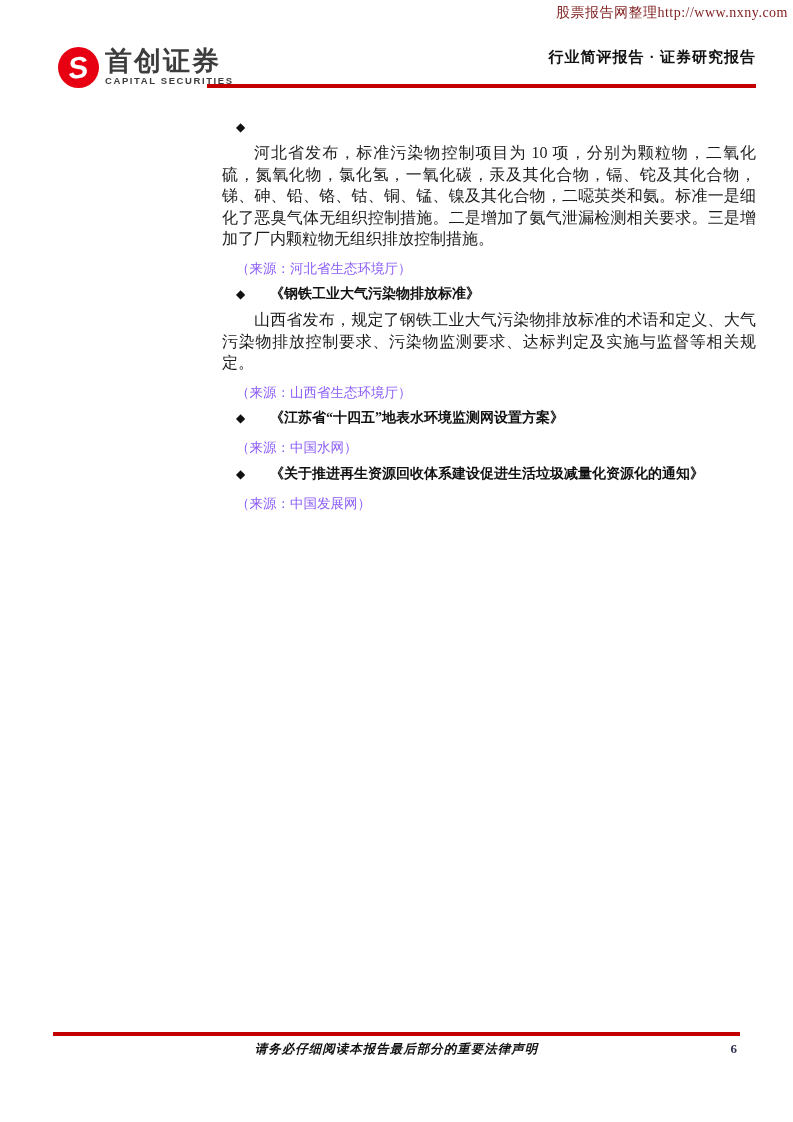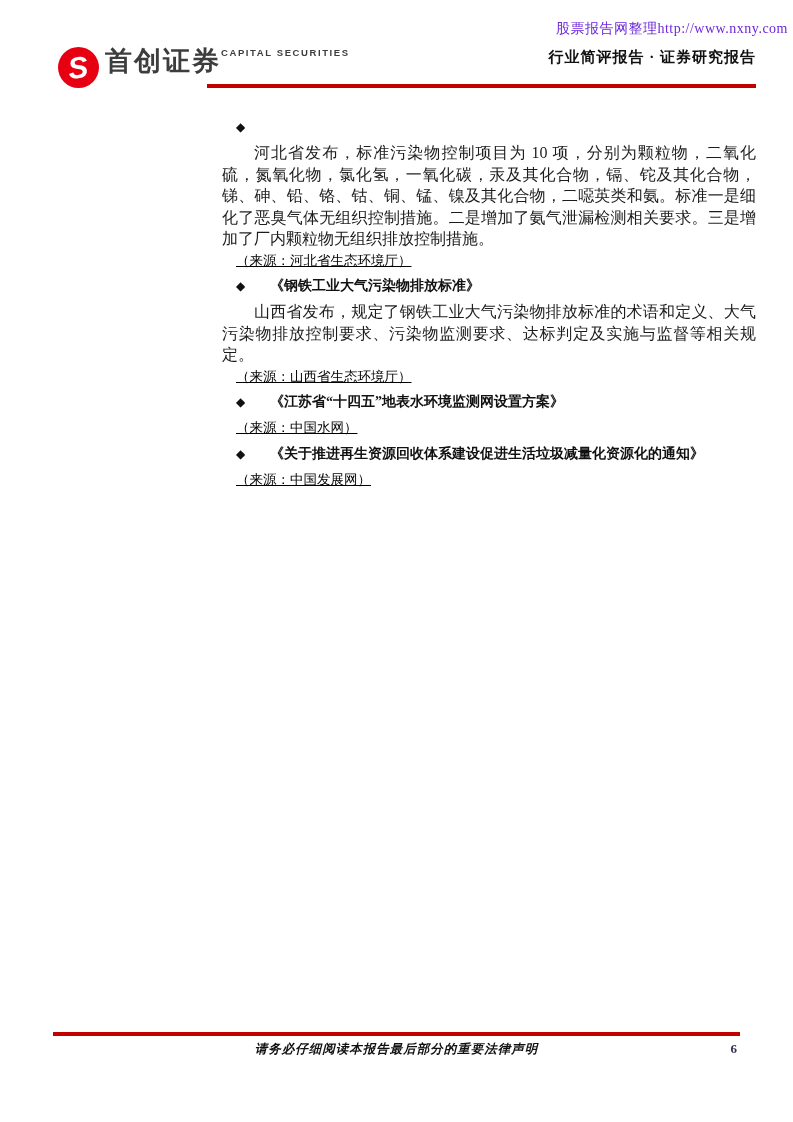--- a/index.html
+++ b/index.html
@@ -8,41 +8,41 @@
     width: 793px; height: 1122px;
     background: #ffffff;
     position: relative;
     font-family: "Liberation Serif", "DejaVu Serif", serif;
     color: #1c1c1c;
     overflow: hidden;
   }
 
   
   .watermark {
-    position: absolute; top: 20px; right: 5px;
-    font-size: 14px; color: #6d28d9;
+    position: absolute; top: 4px; right: 5px;
+    font-size: 14px; color: #7f1d1d;
     letter-spacing: 0.5px;
     font-family: "Liberation Serif", "DejaVu Serif", serif;
   }
 
   
   .logo { position: absolute; left: 58px; top: 47px; display: flex; align-items: flex-start; }
   .logo-icon {
     width: 41px; height: 41px; border-radius: 50%;
     background: #e60012;
     display: flex; align-items: center; justify-content: center;
     margin-right: 6px;
   }
   .logo-icon span {
     color: #ffffff; font-weight: bold; font-style: italic;
     font-size: 30px; line-height: 30px;
     font-family: "Liberation Sans", sans-serif;
     transform: rotate(-8deg);
   }
-  .logo-textblock { display: flex; }
+  .logo-textblock { display: flex; flex-direction: column; }
   .logo-cn {
     font-size: 27px; line-height: 28px; font-weight: bold;
     color: #3d3d3d; letter-spacing: 2px;
     font-family: "Liberation Sans", "DejaVu Sans", sans-serif;
   }
   .logo-en {
     font-size: 9.5px; line-height: 11px; font-weight: bold;
     color: #3d3d3d; letter-spacing: 1.6px;
     font-family: "Liberation Sans", "DejaVu Sans", sans-serif;
   }
@@ -67,22 +67,22 @@
   }
   .bullet {
     flex: 0 0 48px; padding-left: 14px;
     font-size: 12px; color: #111111;
   }
   .section-body {
     margin: 0; font-size: 16px; line-height: 21.5px;
     text-align: justify; text-indent: 2em; color: #1c1c1c;
   }
   .source {
-    margin: 0 0 4px; padding-left: 14px;
-    font-size: 13.5px; line-height: 21.5px; color: #000000; text-decoration: underline;
+    margin: 8px 0 4px; padding-left: 14px;
+    font-size: 13.5px; line-height: 21.5px; color: #8b5cf6;
   }
 
   
   .footer-rule {
     position: absolute; left: 53px; top: 1032px;
     width: 687px; height: 4px; background: #c30000;
   }
   .footer-bar {
     position: absolute; left: 53px; top: 1039px; width: 687px;
     text-align: center;

